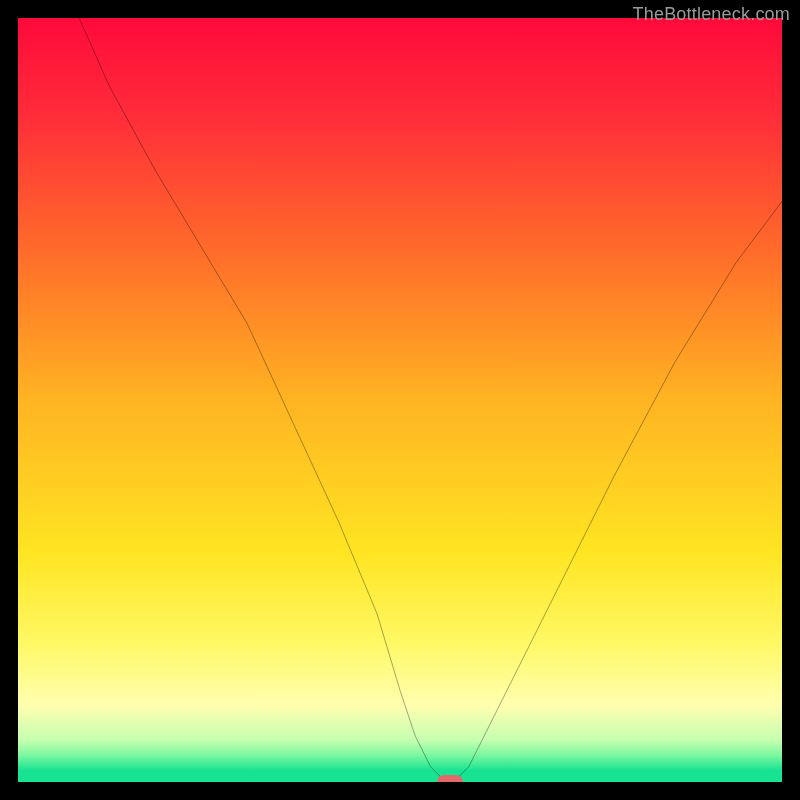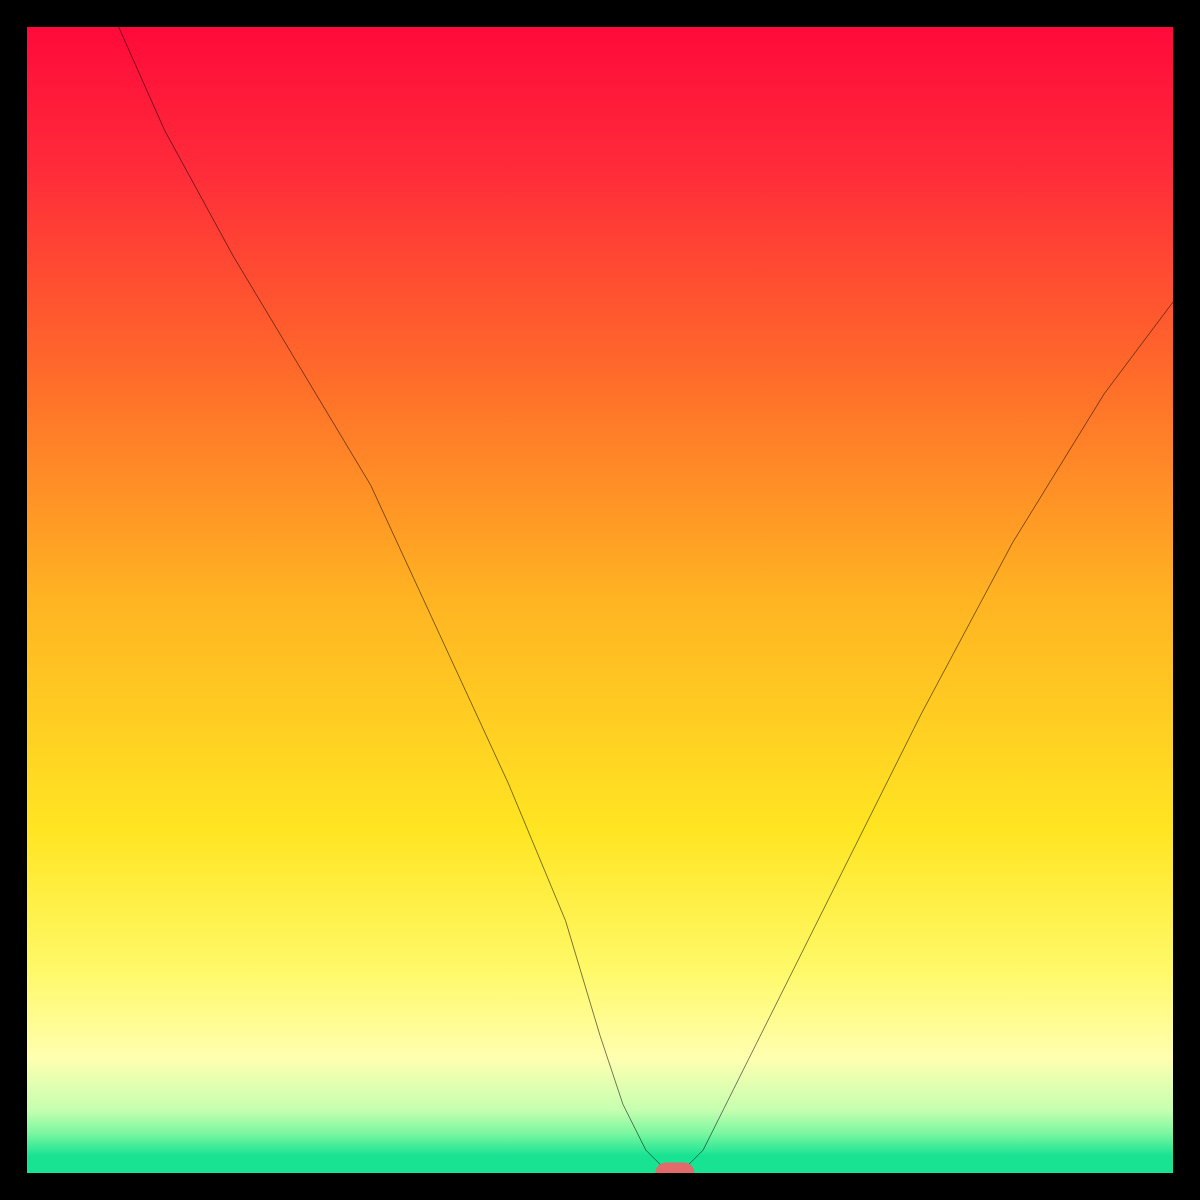--- a/index.html
+++ b/index.html
@@ -85,13 +85,14 @@
       <rect x="0" y="0" width="100" height="100" fill="url(#bg)"></rect>
     </svg>
 
     <svg class="curve" viewBox="0 0 100 100" preserveAspectRatio="none">
       <path id="curve-path" d="M8.00 0.00 L12.00 9.00 L18.00 20.00 L24.00 30.00 L30.00 40.00 L36.00 53.00 L42.00 66.00 L47.00 78.00 L50.00 88.00 L52.00 94.00 L54.00 98.00 L56.00 100.00 L57.00 100.00 L59.00 98.00 L63.00 90.00 L70.00 76.00 L78.00 60.00 L86.00 45.00 L94.00 32.00 L100.00 24.00" fill="none" stroke="#000" stroke-width="0.35" vector-effect="non-scaling-stroke" stroke-linejoin="round" stroke-linecap="round"></path>
     </svg>
 
     <div class="marker" id="marker" style="left: 56.5%; top: 100%; background: rgb(226, 106, 106);"></div>
   </div>
 
+  <div class="watermark">TheBottleneck.com</div>
 </div>
 
 </body></html>

